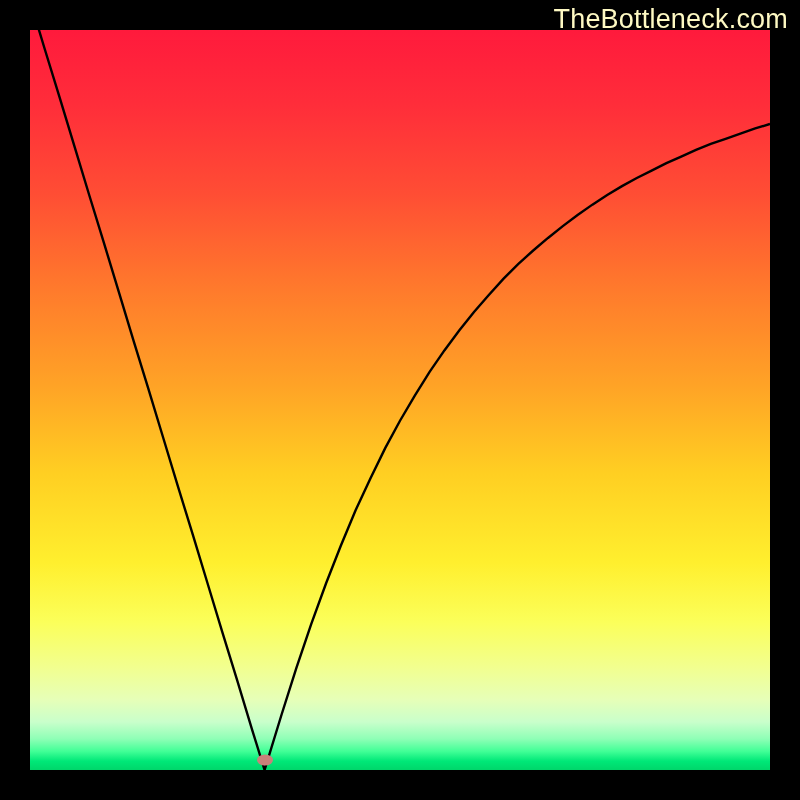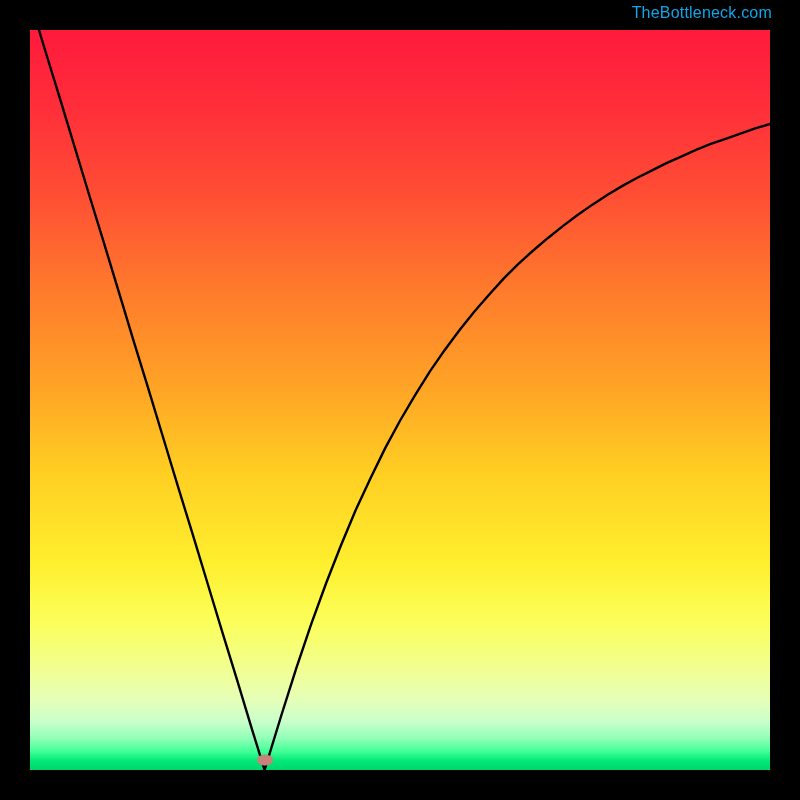--- a/index.html
+++ b/index.html
@@ -13,23 +13,23 @@
   }
   .stage {
     position: relative;
     width: 800px;
     height: 800px;
     background: #000;
   }
   .watermark {
     position: absolute;
     top: 4px;
-    right: 28px;
-    color: #0ea5e9;
-    font-size: 16px;
+    right: 12px;
+    color: #fef9c3;
+    font-size: 27px;
     font-weight: 500;
     letter-spacing: 0.2px;
     user-select: none;
   }
   .plot {
     position: absolute;
     left: 30px;
     top: 30px;
     width: 740px;
     height: 740px;

